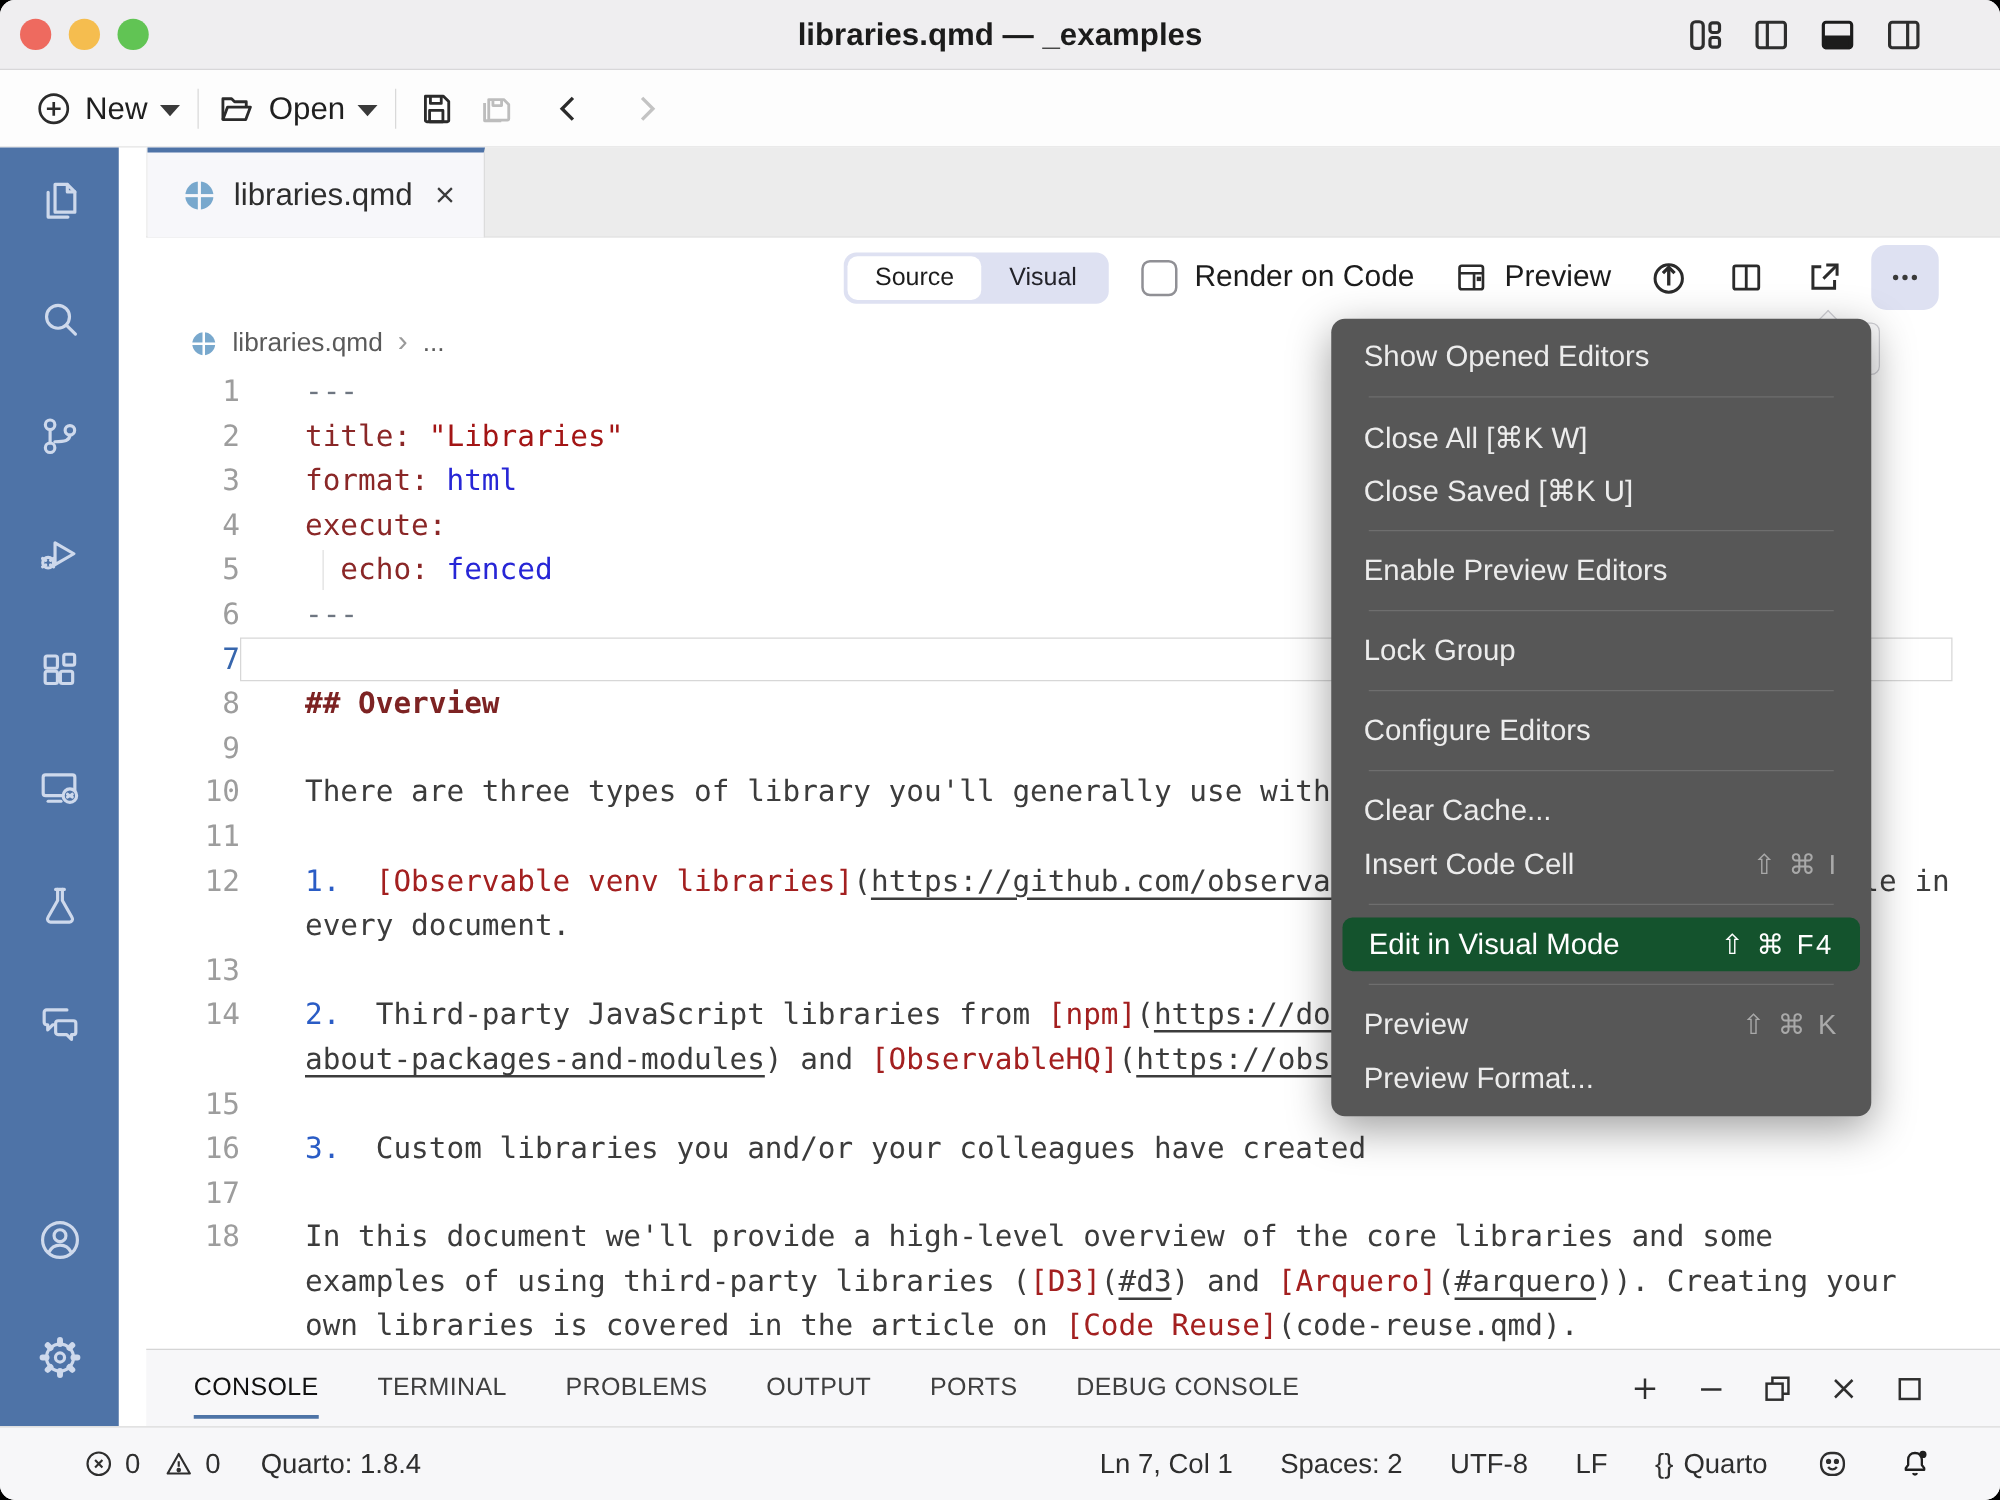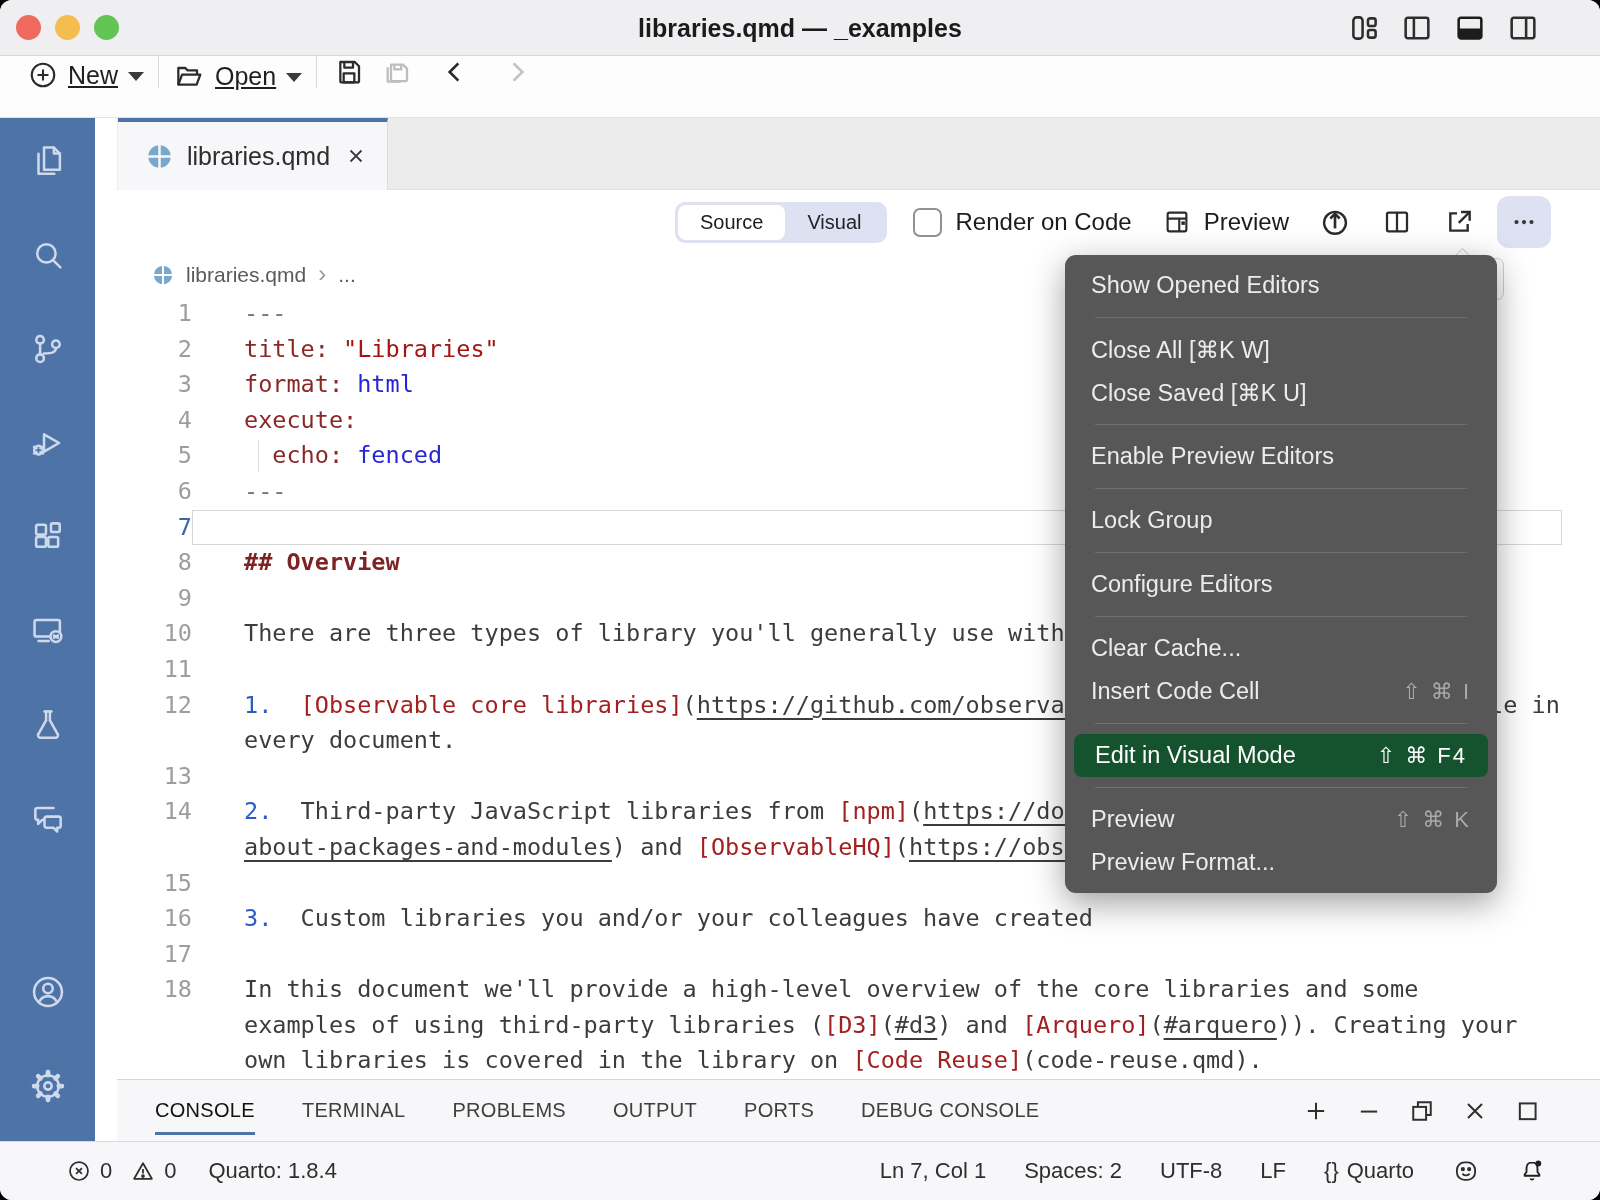--- a/index.html
+++ b/index.html
@@ -13,21 +13,21 @@
   .traffic{position:absolute;left:16px;top:15px;display:flex;gap:14px;}
   .tl{width:25px;height:25px;border-radius:50%;}
   .tl.red{background:#ee6a5f;} .tl.yel{background:#f5bd4f;} .tl.grn{background:#61c454;}
   .wtitle{position:absolute;left:0;right:0;top:0;height:56px;display:flex;align-items:center;justify-content:center;
           font-size:25px;font-weight:600;color:#1b1b1b;}
   .layouticons{position:absolute;right:60px;top:11px;display:flex;gap:19px;align-items:center;}
   .layouticons .lic{width:34px;height:34px;}
 
   
   .toolbar{position:absolute;left:0;top:56px;width:1600px;height:62px;background:#fdfdfd;border-bottom:1px solid #e3e3e3;}
-  .tb-left{position:absolute;left:22px;top:0;height:62px;display:flex;align-items:flex-start;text-decoration:underline;}
+  .tb-left{position:absolute;left:22px;top:0;height:62px;display:flex;align-items:center;}
   .tb-btn{display:flex;align-items:center;gap:10px;font-size:25px;color:#1f1f1f;padding:4px 6px;border-radius:8px;}
   .tb-sep{width:1px;height:32px;background:#d9d9d9;margin:0 8px;}
   .caret{width:0;height:0;border-left:8px solid transparent;border-right:8px solid transparent;border-top:9px solid #3a3a3a;margin-top:3px;}
   .nav{display:flex;gap:30px;margin-left:26px;align-items:center;}
   .searchbox{position:absolute;left:591px;top:64px;width:310px;height:47px;border:2px solid #c8c8cc;border-radius:11px;
              background:#fff;display:flex;align-items:center;justify-content:center;gap:12px;font-size:24px;color:#1c1c1c;}
   .searchbox .chev{position:absolute;right:16px;top:16px;}
   .pillbtn{position:absolute;top:64px;height:47px;border:2px solid #cfcfd2;border-radius:11px;background:#fdfdfd;
            display:flex;align-items:center;gap:12px;font-size:24px;color:#1c1c1c;padding:0 18px;}
   .py{left:1054px;width:402px;justify-content:center;}
@@ -389,31 +389,31 @@
         <div class="crow"><div class="gut">2</div><div class="ctext"><span class="c-k">title</span><span class="c-k">: </span><span class="c-s">"Libraries"</span></div></div>
         <div class="crow"><div class="gut">3</div><div class="ctext"><span class="c-k">format</span><span class="c-k">: </span><span class="c-v">html</span></div></div>
         <div class="crow"><div class="gut">4</div><div class="ctext"><span class="c-k">execute</span><span class="c-k">:</span></div></div>
         <div class="crow guide"><div class="gut">5</div><div class="ctext"><span class="c-t">  </span><span class="c-k">echo</span><span class="c-k">: </span><span class="c-v">fenced</span></div></div>
         <div class="crow"><div class="gut">6</div><div class="ctext"><span class="c-m">---</span></div></div>
         <div class="crow current"><div class="gut">7</div><div class="ctext"></div></div>
         <div class="crow"><div class="gut">8</div><div class="ctext"><span class="c-h">## Overview</span></div></div>
         <div class="crow"><div class="gut">9</div><div class="ctext"></div></div>
         <div class="crow"><div class="gut">10</div><div class="ctext"><span class="c-t">There are three types of library you'll generally use with</span></div></div>
         <div class="crow"><div class="gut">11</div><div class="ctext"></div></div>
-        <div class="crow"><div class="gut">12</div><div class="ctext"><span class="c-n">1.</span><span class="c-t">  </span><span class="c-l">[Observable core libraries]</span><span class="c-t">(</span><span class="c-u">https://github.com/observablehq/stdlib</span><span class="c-t">) that are available in</span></div></div>
+        <div class="crow"><div class="gut">12</div><div class="ctext"><span class="c-n">1.</span><span class="c-t">  </span><span class="c-l">[Observable venv libraries]</span><span class="c-t">(</span><span class="c-u">https://github.com/observablehq/stdlib</span><span class="c-t">) that are available in</span></div></div>
         <div class="crow"><div class="gut"></div><div class="ctext"><span class="c-t">every document.</span></div></div>
         <div class="crow"><div class="gut">13</div><div class="ctext"></div></div>
         <div class="crow"><div class="gut">14</div><div class="ctext"><span class="c-n">2.</span><span class="c-t">  </span><span class="c-t">Third-party JavaScript libraries from </span><span class="c-l">[npm]</span><span class="c-t">(</span><span class="c-u">https://docs.npmjs.com/</span></div></div>
         <div class="crow"><div class="gut"></div><div class="ctext"><span class="c-u">about-packages-and-modules</span><span class="c-t">) and </span><span class="c-l">[ObservableHQ]</span><span class="c-t">(</span><span class="c-u">https://observablehq.com</span><span class="c-t">)</span></div></div>
         <div class="crow"><div class="gut">15</div><div class="ctext"></div></div>
         <div class="crow"><div class="gut">16</div><div class="ctext"><span class="c-n">3.</span><span class="c-t">  </span><span class="c-t">Custom libraries you and/or your colleagues have created</span></div></div>
         <div class="crow"><div class="gut">17</div><div class="ctext"></div></div>
         <div class="crow"><div class="gut">18</div><div class="ctext"><span class="c-t">In this document we'll provide a high-level overview of the core libraries and some</span></div></div>
         <div class="crow"><div class="gut"></div><div class="ctext"><span class="c-t">examples of using third-party libraries (</span><span class="c-l">[D3]</span><span class="c-t">(</span><span class="c-u">#d3</span><span class="c-t">) and </span><span class="c-l">[Arquero]</span><span class="c-t">(</span><span class="c-u">#arquero</span><span class="c-t">)). Creating your</span></div></div>
-        <div class="crow"><div class="gut"></div><div class="ctext"><span class="c-t">own libraries is covered in the library on </span><span class="c-l">[Code Reuse]</span><span class="c-t">(code-reuse.qmd).</span></div></div>
+        <div class="crow"><div class="gut"></div><div class="ctext"><span class="c-t">own libraries is covered in the article on </span><span class="c-l">[Code Reuse]</span><span class="c-t">(code-reuse.qmd).</span></div></div>
       </div>
 
     <div class="panelbar">
       <div id="paneltabs" style="display:flex;align-items:center;height:62px;">
           <div class="ptab active">CONSOLE</div>
           <div class="ptab">TERMINAL</div>
           <div class="ptab">PROBLEMS</div>
           <div class="ptab">OUTPUT</div>
           <div class="ptab">PORTS</div>
           <div class="ptab">DEBUG CONSOLE</div>

